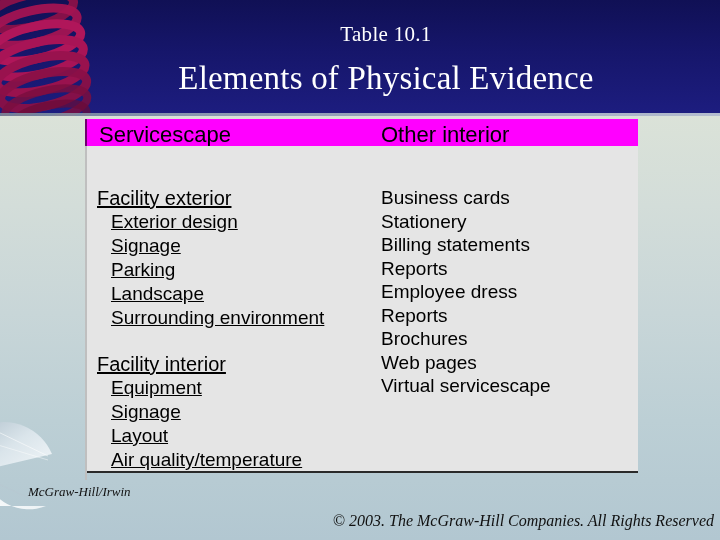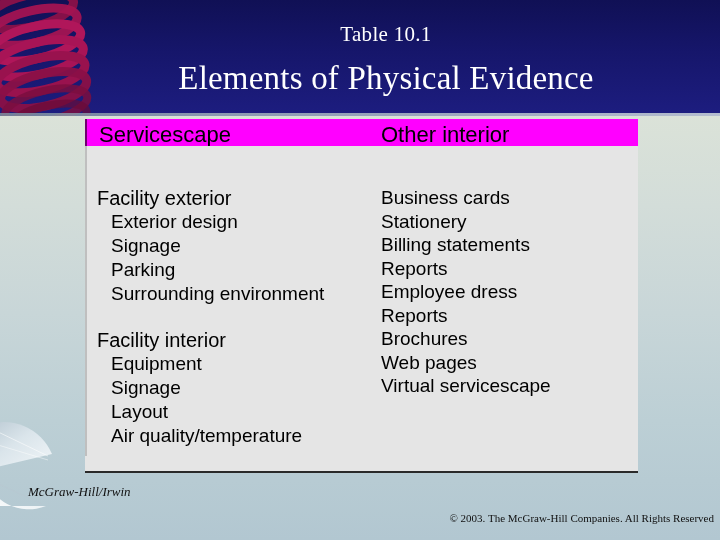--- a/index.html
+++ b/index.html
@@ -118,21 +118,21 @@
   }
   .head-cell.col-a { width: 285px; padding-left: 12px; box-sizing: border-box; }
   .head-cell.col-b { flex: 1; padding-left: 9px; box-sizing: border-box; }
 
   #table-body-row {
     display: flex;
     border-left: 2px solid #bfbfbf;
     box-sizing: border-box;
   }
   .body-cell { box-sizing: border-box; }
-  .body-cell.col-a { width: 285px; padding: 40px 0 0 10px; }
+  .body-cell.col-a { width: 285px; padding: 40px 0 0 10px; text-decoration: underline; }
   .body-cell.col-b { flex: 1; padding: 40px 0 0 9px; }
 
   .group { margin-bottom: 22px; }
   .group:last-child { margin-bottom: 8px; }
 
   .group-heading {
     font-size: 20px;
     line-height: 24px;
     color: #000000;
     white-space: nowrap;
@@ -161,21 +161,22 @@
     font-weight: normal;
     font-size: 13px;
     color: #111111;
     white-space: nowrap;
   }
   #footer-right {
     position: absolute;
     right: 6px;
     top: 512px;
     font-family: "Liberation Serif", serif;
-    font-size: 11px;
+    font-style: italic;
+    font-size: 16px;
     color: #111111;
     white-space: nowrap;
     margin-left: 41px;
   }
 </style>
 </head>
 <body>
 
 <div id="slide">
 
@@ -209,20 +210,21 @@
 
     <div id="table-body-row">
 
       <div class="body-cell col-a">
 
         <div class="group">
           <div class="group-heading">Facility exterior</div>
           <div class="group-item">Exterior design</div>
           <div class="group-item">Signage</div>
           <div class="group-item">Parking</div>
+          <div class="group-item">Landscape</div>
           <div class="group-item">Surrounding environment</div>
         </div>
 
         <div class="group">
           <div class="group-heading">Facility interior</div>
           <div class="group-item">Equipment</div>
           <div class="group-item">Signage</div>
           <div class="group-item">Layout</div>
           <div class="group-item">Air quality/temperature</div>
         </div>

